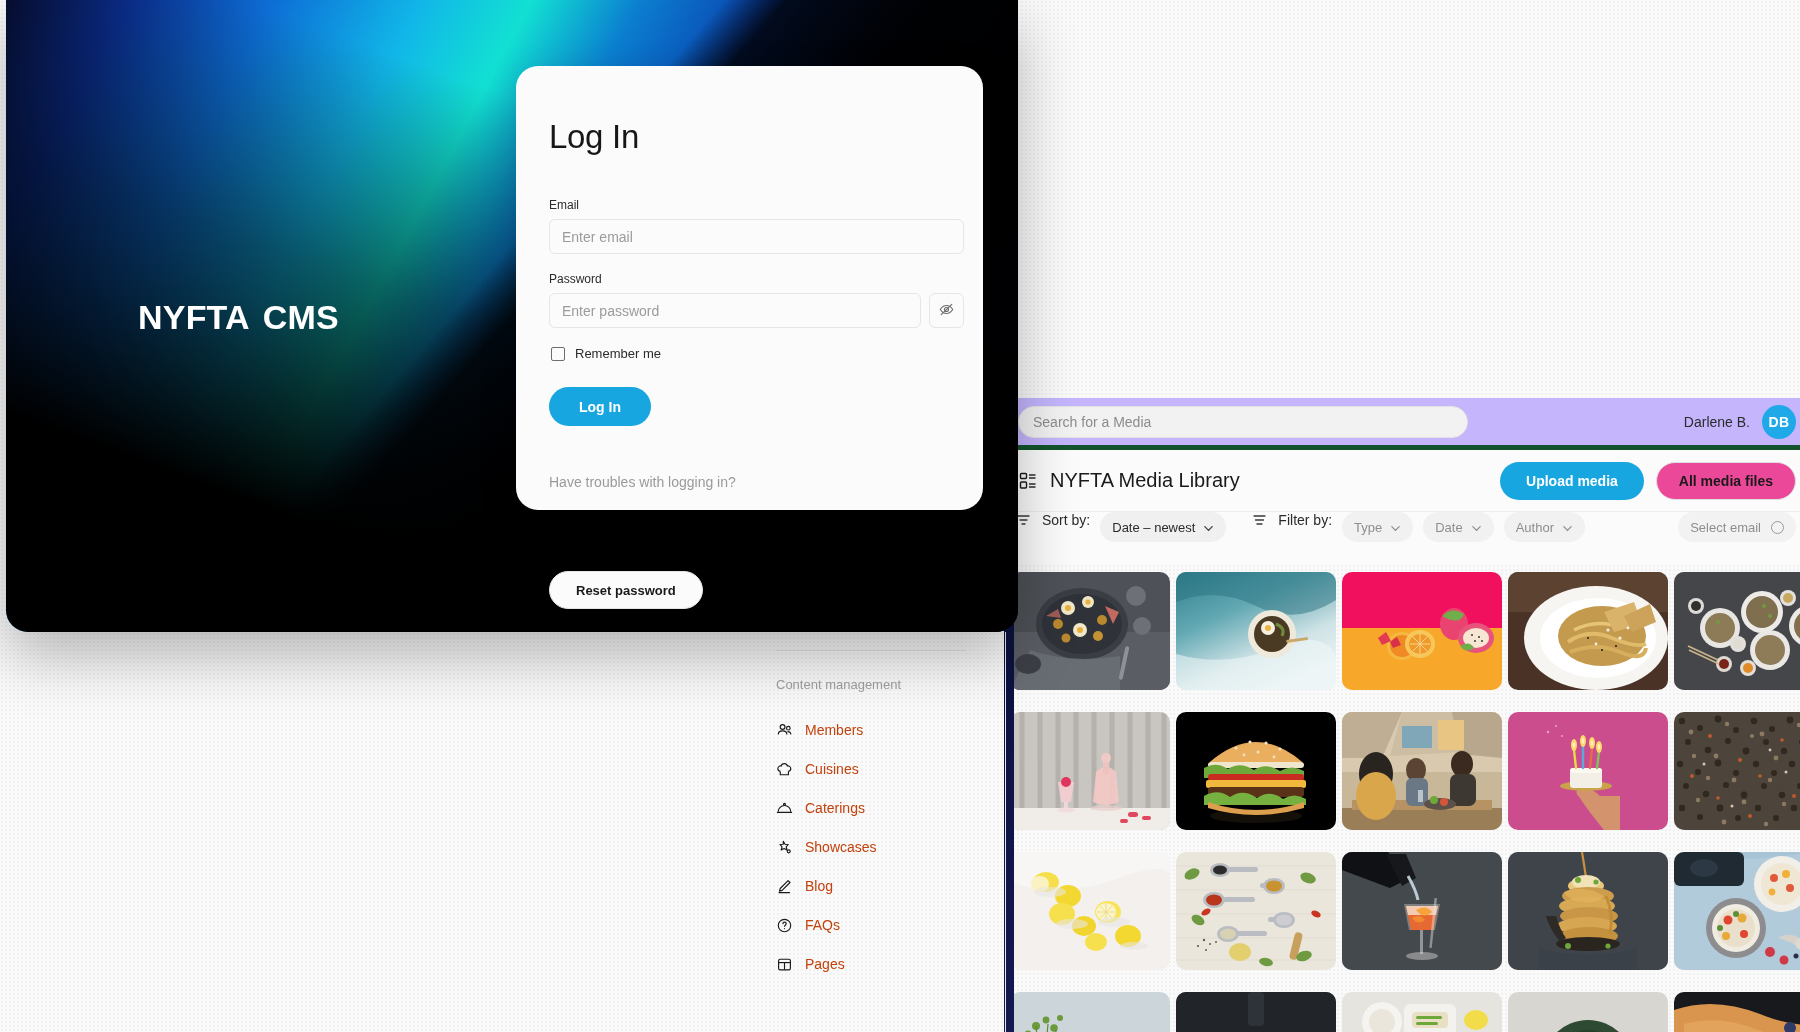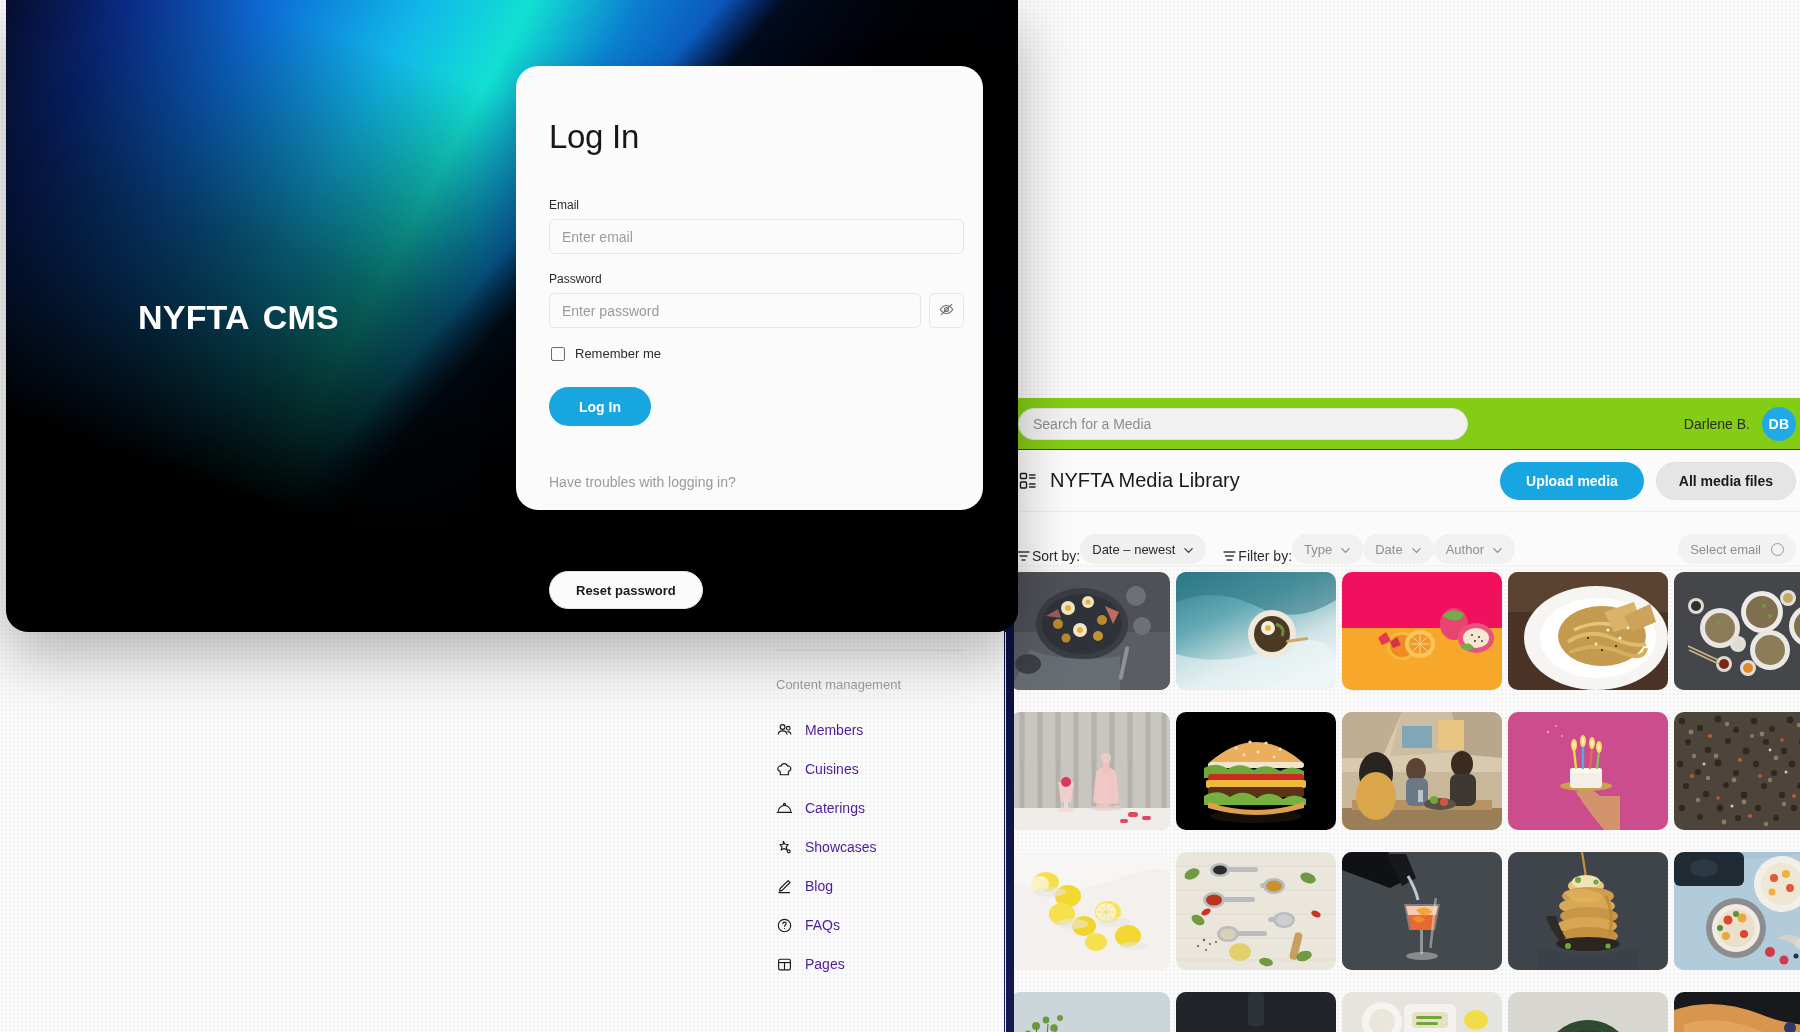--- a/index.html
+++ b/index.html
@@ -35,22 +35,22 @@
     width: 10px; height: 634px;
     background: linear-gradient(180deg,#0a0e2e 0%, #0c1240 45%, #141a52 100%);
     z-index: 4;
   }
 
   
   .cms-topbar {
     position: absolute;
     left: 1010px; top: 398px;
     width: 790px; height: 52px;
-    background: #84cc16;
-    border-bottom: 1px solid #14532d;
+    background: #c4b5fd;
+    border-bottom: 5px solid #14532d;
     display: flex; align-items: center;
     z-index: 3;
   }
   .search-wrap {
     position: relative;
     margin-left: 8px;
     width: 450px; height: 32px;
     border: 1px solid #e2e2e2;
     border-radius: 18px;
     background: #f2f2f2;
@@ -93,35 +93,35 @@
   .hdr-actions { margin-left: auto; display: flex; align-items: center; gap: 12px; }
   .btn-primary {
     background: #18a6e0; color: #fff;
     border: 0; border-radius: 22px;
     height: 38px; padding: 0 26px;
     font-size: 14px; font-weight: 600;
     font-family: Liberation Sans, sans-serif;
     cursor: pointer; white-space: nowrap;
   }
   .btn-ghost {
-    background: #e5e5e5; color: #1a1a1a;
+    background: #ec4899; color: #1a1a1a;
     border: 1px solid #e0e0e0; border-radius: 22px;
     height: 38px; padding: 0 22px;
     font-size: 14px; font-weight: 600;
     font-family: "Liberation Sans", sans-serif;
     cursor: pointer; white-space: nowrap;
   }
 
   
   .cms-toolbar {
     position: absolute;
     left: 1010px; top: 512px;
     width: 790px; height: 52px;
-    display: flex; align-items: flex-end;
-    padding: 0 4px 0 6px;
+    display: flex; align-items: flex-start;
+    gap: 10px; padding: 0 4px 0 6px;
     z-index: 3;
     background: #fbfbfb;
   }
   .tb-label { font-size: 14px; color: #2b2b2b; white-space: nowrap; }
   .tb-icon { width: 16px; height: 16px; flex: 0 0 auto; }
   .chip {
     display: inline-flex; align-items: center; gap: 8px;
     background: #f0f0f0; border-radius: 16px;
     height: 30px; padding: 0 12px;
     font-size: 13px; color: #2b2b2b;
@@ -268,21 +268,21 @@
     width: 230px; height: 400px;
     background: transparent;
     z-index: 5;
     padding-left: 0;
   }
   .sb-divider { width: 190px; height: 1px; background: #e4e4e4; margin: 18px 0 26px 0; }
   .sb-section { font-size: 13px; color: #9e9e9e; margin-bottom: 26px; }
   .sb-item {
     display: flex; align-items: center; gap: 12px;
     height: 24px; margin-bottom: 15px;
-    font-size: 14px; color: #4c1d95; cursor: pointer;
+    font-size: 14px; color: #c2410c; cursor: pointer;
   }
   .sb-item .ic { width: 17px; height: 17px; flex: 0 0 auto; }
   
   .cms-sidebar::after {
     content: ""; position: absolute;
     right: 0; top: 0; width: 1px; height: 100%;
     background: #e8e8e8;
   }
 </style>
 </head>

